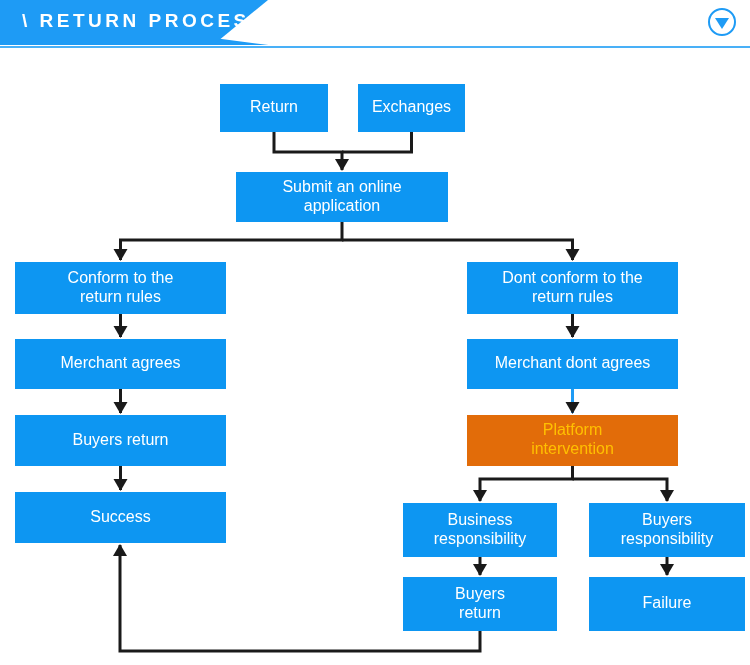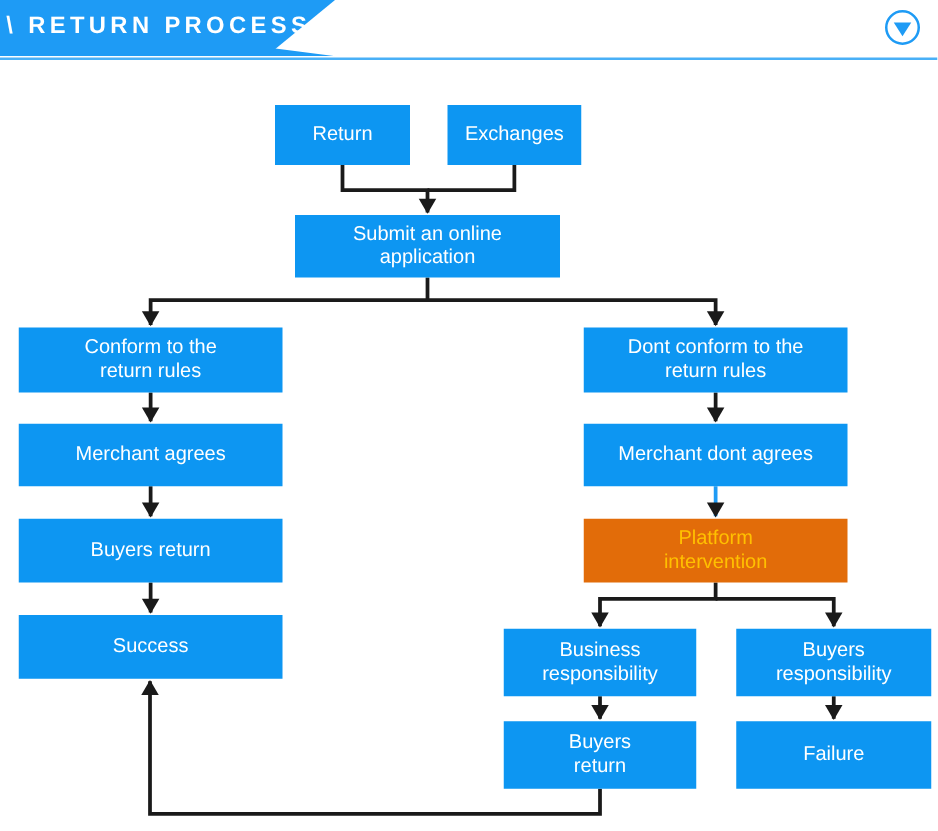--- a/index.html
+++ b/index.html
@@ -25,21 +25,21 @@
   #header-banner {
     position: absolute;
     left: 0; top: 0;
     width: 268px;
     height: 44px;
     background: #1e9bf5;
     clip-path: polygon(0 0, 100% 0, 80% 100%, 0 100%);
   }
   #header-title {
     position: absolute;
-    left: 5px;
+    left: 22px;
     top: 10px;
     font-size: 19px;
     font-weight: bold;
     letter-spacing: 3.5px;
     color: #ffffff;
     white-space: nowrap;
   }
   #header-bar-thick {
     position: absolute;
     left: 0;

